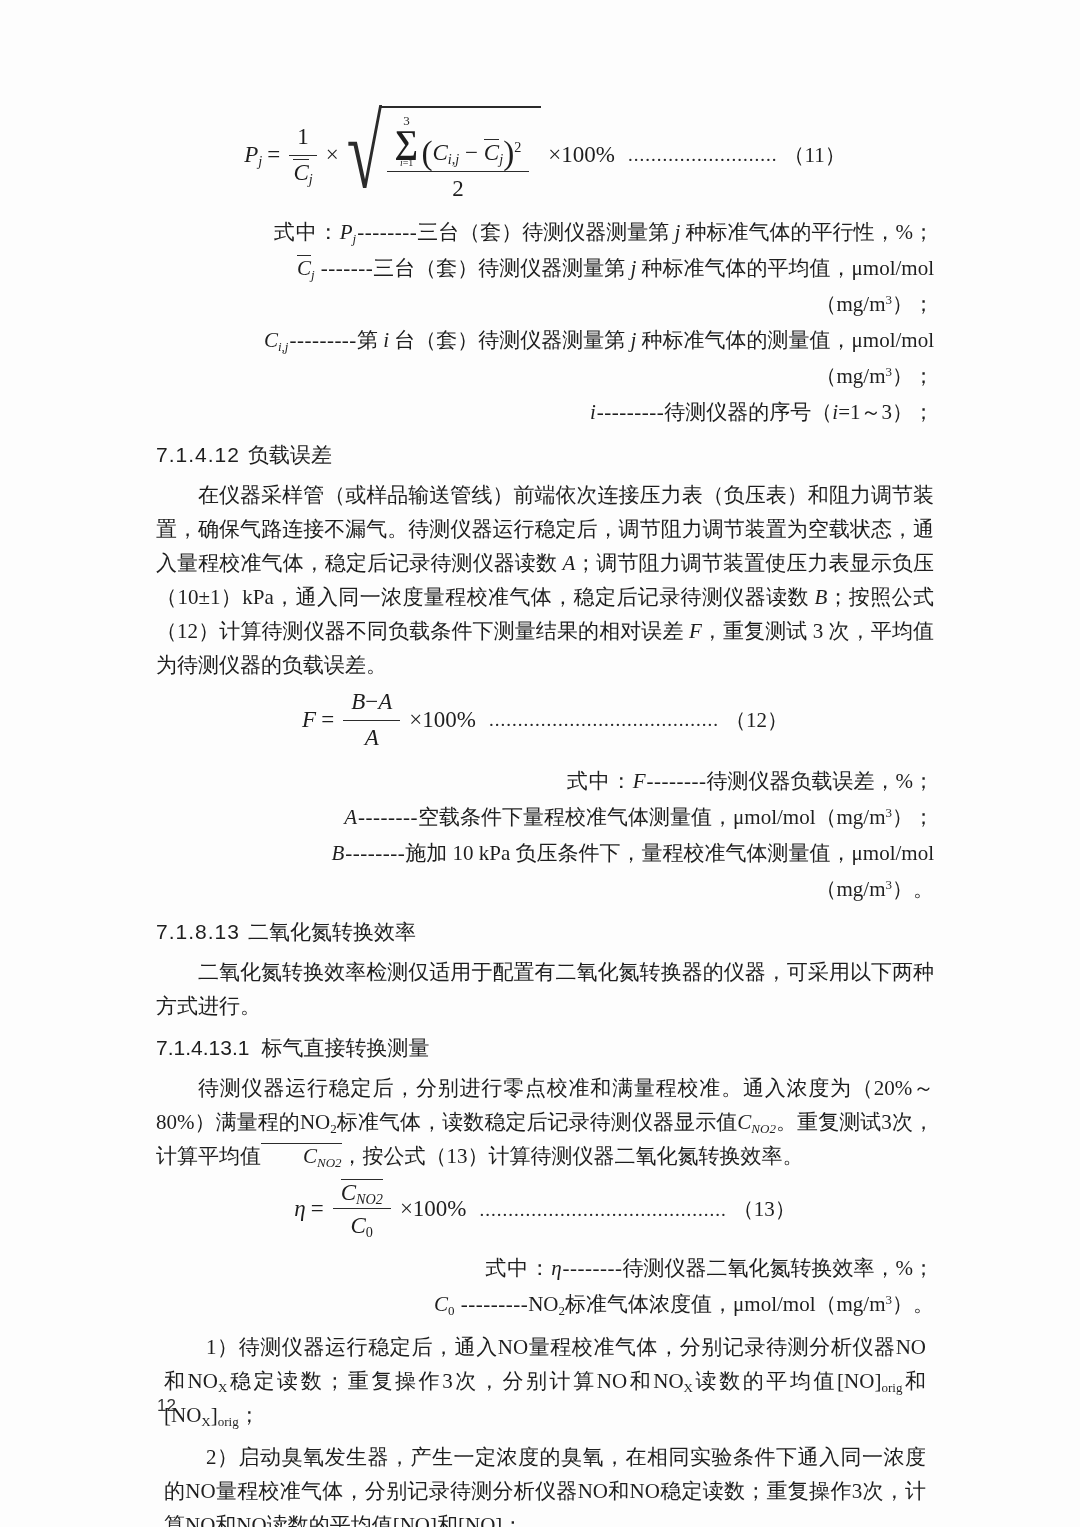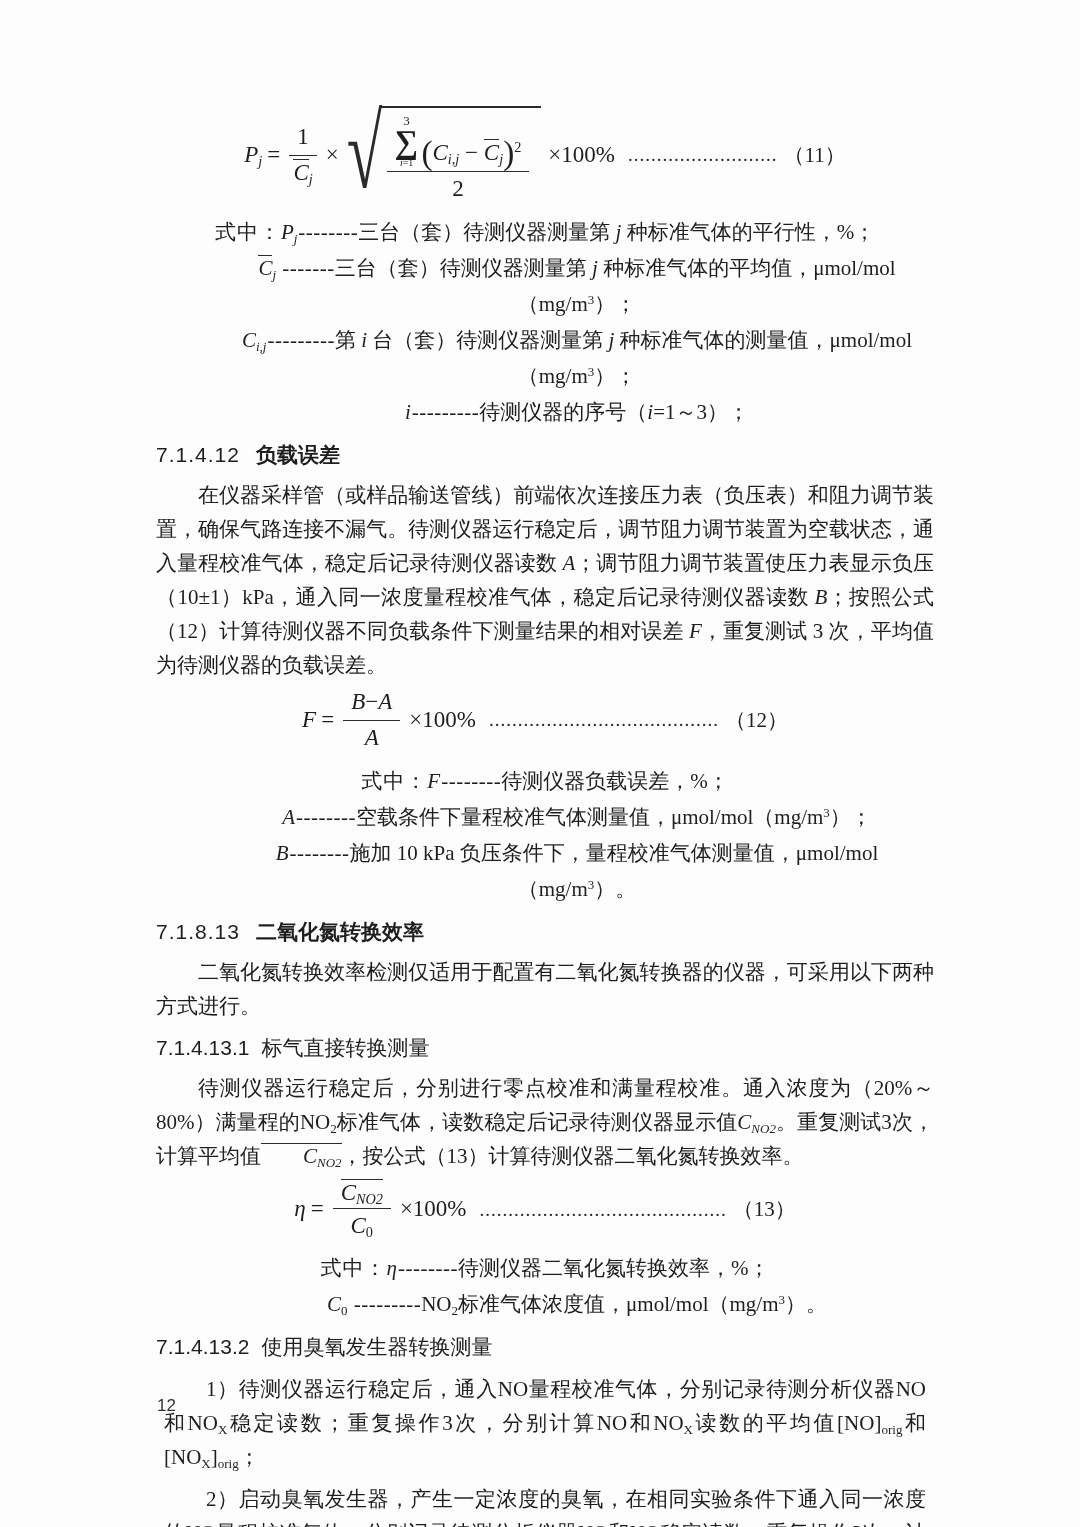--- a/index.html
+++ b/index.html
@@ -26,21 +26,21 @@
   sub{font-size:0.62em;vertical-align:-0.3em;line-height:0;}
   sup{font-size:0.62em;vertical-align:0.55em;line-height:0;}
   .ovl{display:inline-block;border-top:1.6px solid #2b2b2b;padding-top:1px;line-height:1.05;}
   
   .section-h{
     font-family:"Liberation Sans","DejaVu Sans",sans-serif;
     margin:8px 0 6px 0;
     line-height:34px;
   }
   .section-h .h-num{font-weight:500;letter-spacing:1px;}
-  .section-h .h-title{font-weight:700;margin-left:16px;}
+  .section-h .h-title{font-weight:400;margin-left:8px;}
   .section-h.sub .h-num{font-weight:400;letter-spacing:0;}
   .section-h.sub .h-title{font-weight:400;margin-left:12px;}
   
   .formula-row{
     display:flex;align-items:center;justify-content:center;
     font-size:23px;line-height:1.25;
     margin:6px 0 10px 0;
   }
   .formula-row .dots{
     font-size:19px;letter-spacing:1px;margin:0 6px 0 8px;color:#2a2a2a;
@@ -59,21 +59,21 @@
   .sum .sbot{font-size:10px;}
   
   .sqrt{display:inline-flex;align-items:flex-start;margin:0 2px;}
   .sqrt .radical{
     font-size:104px;line-height:1;font-weight:100;
     transform:scaleX(0.62);margin:-6px -14px 0 -10px;color:#2b2b2b;
   }
   .sqrt .radicand{border-top:2px solid #2b2b2b;padding:6px 8px 0 4px;display:inline-flex;align-items:center;}
   .pn{font-size:1.45em;line-height:0.9;vertical-align:-0.12em;font-weight:400;}
   
-  .defline{line-height:36px;text-align:center;}
+  .defline{line-height:36px;text-align:right;}
   .defline.cont{padding-left:64px;}
   .defprefix{letter-spacing:1px;}
   .defsym{margin-right:1px;}
   .dashes{letter-spacing:0.5px;}
   
   .list-item{text-align:justify;text-indent:2em;margin:8px;}
   
   .page-num{
     position:absolute;left:157px;top:1396px;
     font-family:"Liberation Sans","DejaVu Sans",sans-serif;
@@ -185,22 +185,19 @@
 
     <div>
       <div class="defline">
         <span class="defprefix">式中：</span><span class="defsym"><i>η</i></span><span class="dashes">--------</span><span>待测仪器二氧化氮转换效率，%；</span>
       </div>
       <div class="defline cont">
         <span class="defsym"><i>C</i><sub>0</sub> </span><span class="dashes">---------</span><span>NO<sub>2</sub>标准气体浓度值，μmol/mol（mg/m<sup>3</sup>）。</span>
       </div>
     </div>
 
-    <div class="section-h sub">
-      <span class="h-num">7.1.4.13.2</span><span class="h-title">使用臭氧发生器转换测量</span>
-    </div>
     <p class="list-item">1）待测仪器运行稳定后，通入NO量程校准气体，分别记录待测分析仪器NO和NO<sub>X</sub>稳定读数；重复操作3次，分别计算NO和NO<sub>X</sub>读数的平均值[NO]<sub>orig</sub>和[NO<sub>X</sub>]<sub>orig</sub>；</p>
     <p class="list-item">2）启动臭氧发生器，产生一定浓度的臭氧，在相同实验条件下通入同一浓度的NO量程校准气体，分别记录待测分析仪器NO和NO稳定读数；重复操作3次，计算NO和NO读数的平均值[NO]和[NO]；</p>
 
   </div>
 
   <div class="page-num">12</div>
 </div>
 
 </body></html>

